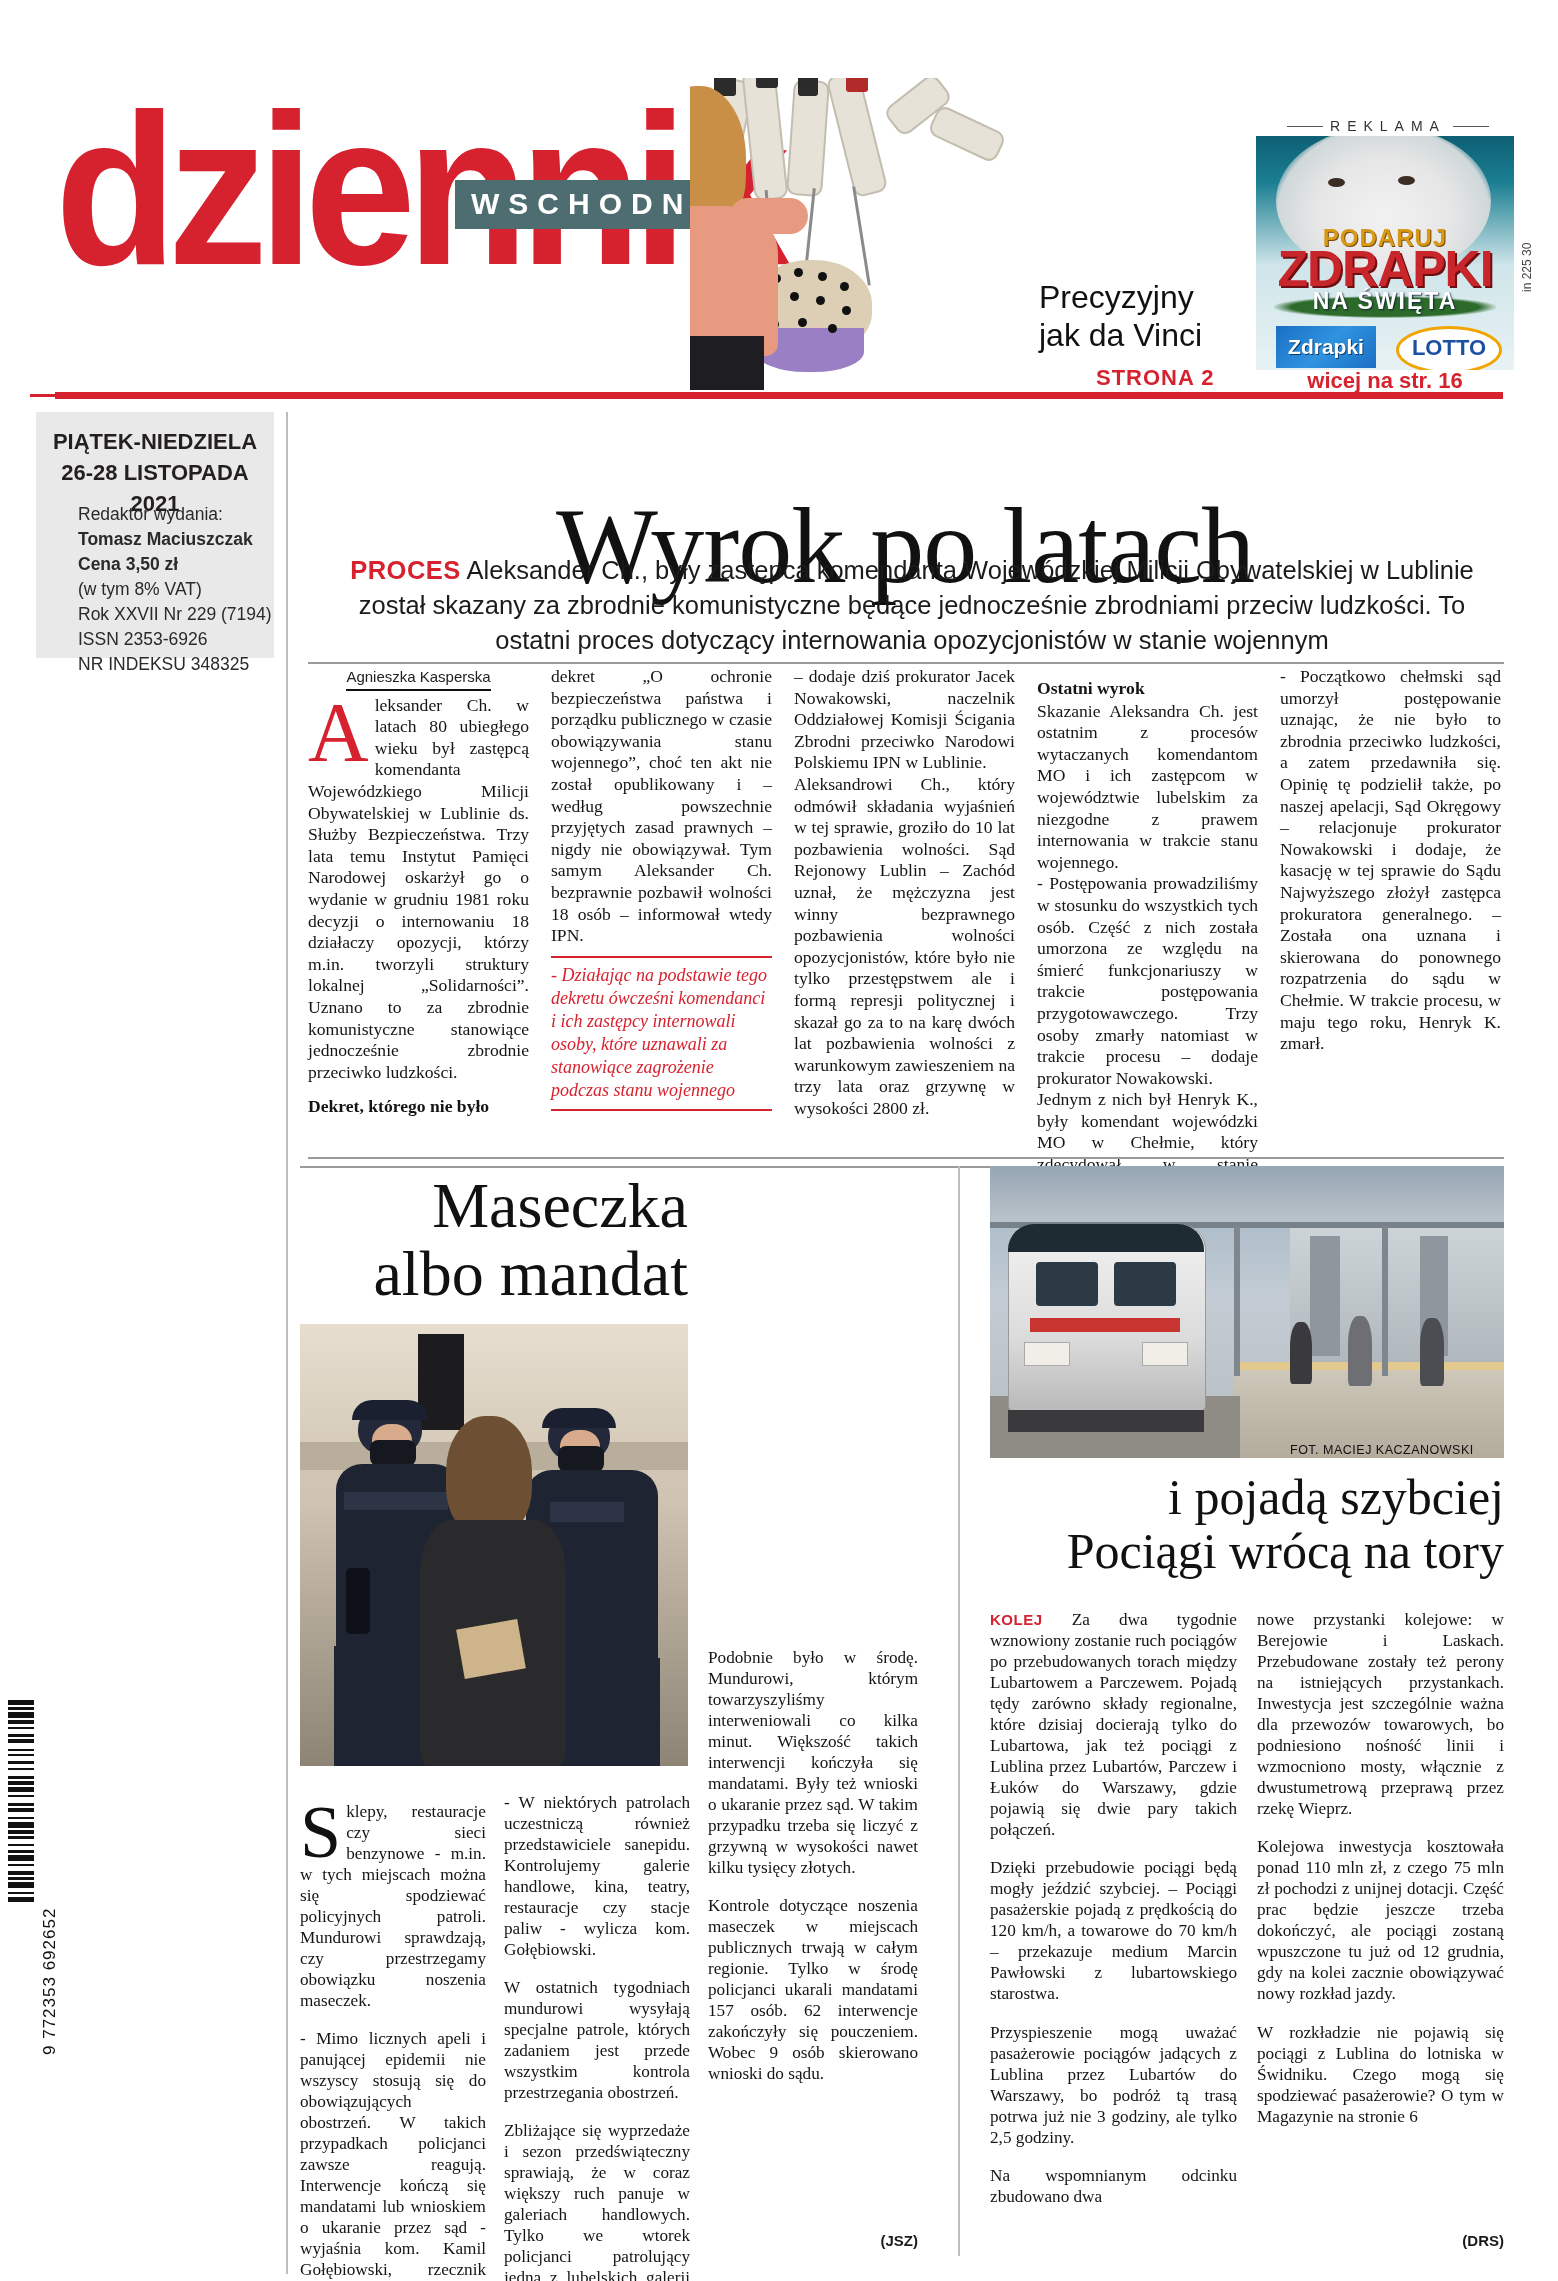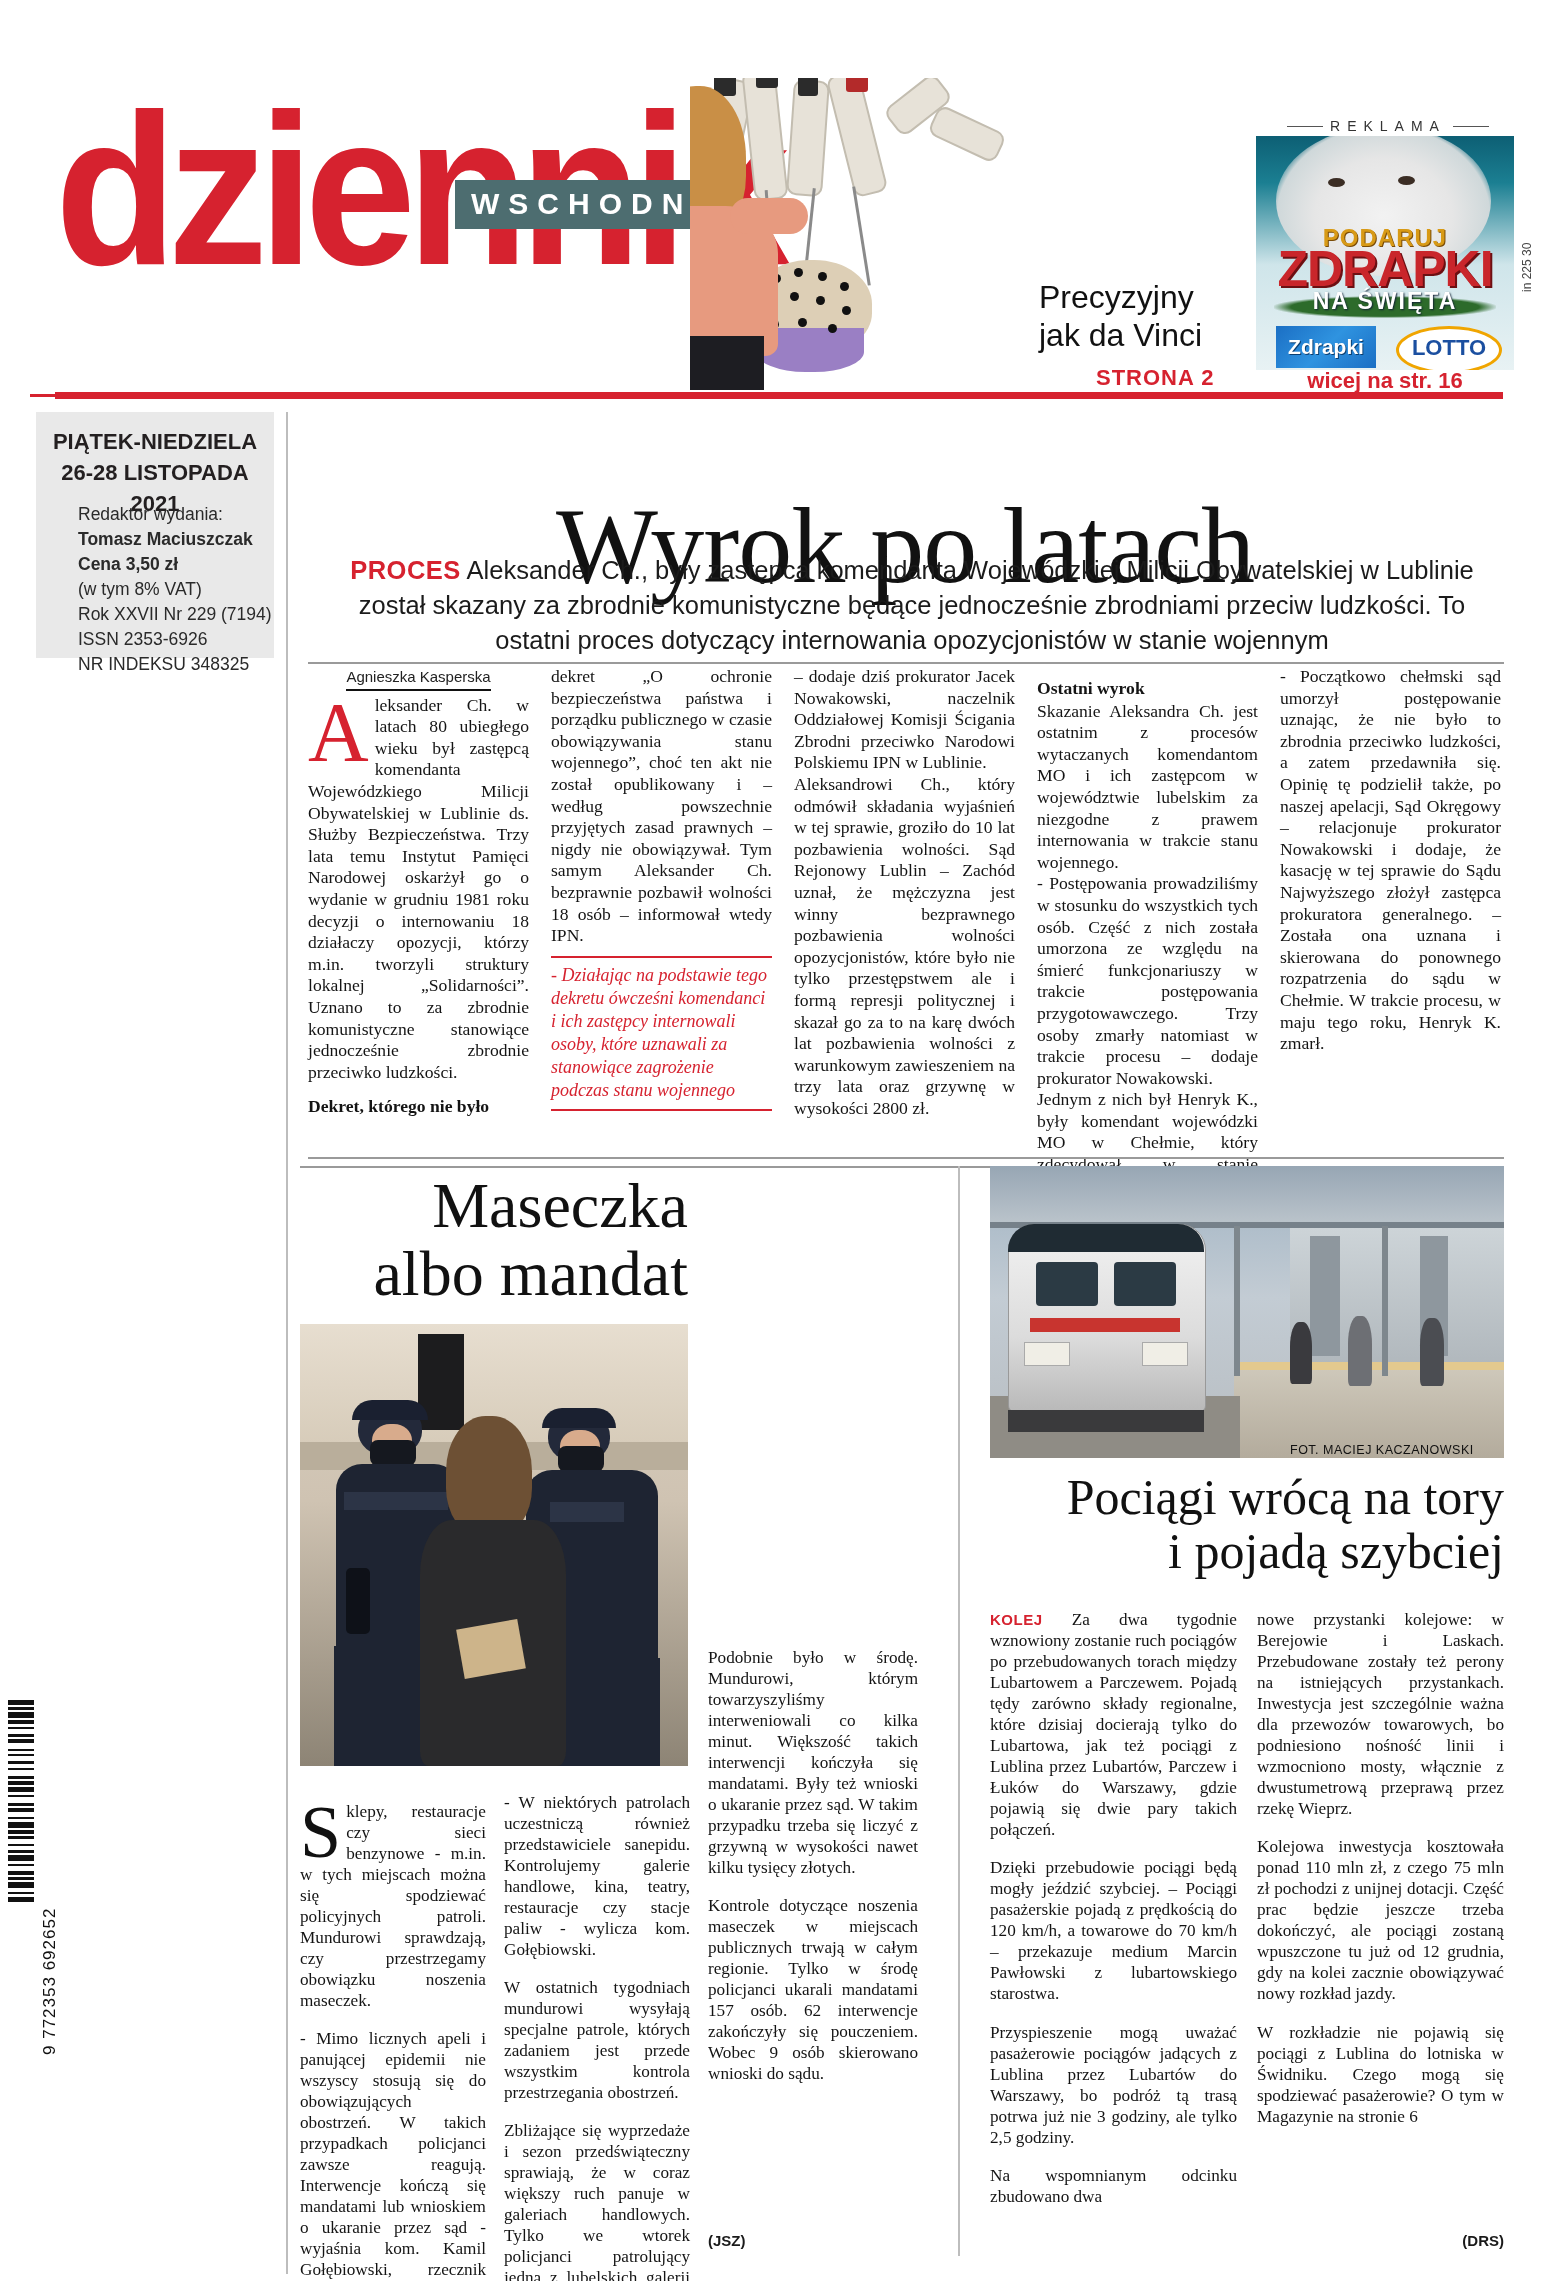--- a/index.html
+++ b/index.html
@@ -139,21 +139,21 @@
       display:flex;gap:18px;}
   .mas-col{width:186px;font-family:"Liberation Serif",serif;font-size:17.2px;
       line-height:21px;text-align:justify;color:#141414;}
   .mas-dropcap{float:left;font-family:"Liberation Serif",serif;font-size:74px;
       line-height:58px;color:#111;padding:2px 5px 0 0;}
 
   
   #maseczka-col3{position:absolute;left:708px;top:1630px;width:210px;
       font-family:"Liberation Serif",serif;font-size:17.2px;line-height:21px;
       text-align:justify;color:#141414;}
-  #jsz{position:absolute;left:708px;top:2232px;width:210px;
+  #jsz{position:absolute;left:708px;top:2232px;width:210px;text-align:right;
       font-weight:bold;font-size:15px;}
 
   
   #train-photo{position:absolute;left:990px;top:1166px;width:514px;height:292px;overflow:hidden;
       background:linear-gradient(180deg,#9fb2c2 0%,#c3ccd4 45%,#b7bcc0 100%);}
   .platform{position:absolute;background:#d7d2c6;}
   .rail{position:absolute;background:#5c5b58;}
   .train-body{position:absolute;background:linear-gradient(180deg,#f2f2f2 0%,#dcdcdc 60%,#b9b9b9 100%);
       border-radius:26px 26px 6px 6px;border:1px solid #999;}
   .train-window{position:absolute;background:#2b3a44;border-radius:4px;}
@@ -429,22 +429,22 @@
 
   <div class="person" style="left:300px;top:156px;width:22px;height:62px;"></div>
   <div class="person" style="left:358px;top:150px;width:24px;height:70px;background:#6d6f74;"></div>
   <div class="person" style="left:430px;top:152px;width:24px;height:68px;background:#4b4d52;"></div>
   <div class="abs" style="left:244px;top:60px;width:6px;height:150px;background:#7e878d;"></div>
   <div class="abs" style="left:392px;top:60px;width:6px;height:150px;background:#7e878d;"></div>
 </div>
 <div id="photo-credit-train">FOT. MACIEJ KACZANOWSKI</div>
 
 <div id="pociagi-head">
+  <div>i pojadą szybciej</div>
   <div>Pociągi wrócą na tory</div>
-  <div>i pojadą szybciej</div>
 </div>
 
 <div id="pociagi-body">
   <div class="poc-col">
     <p><span class="poc-kicker">KOLEJ</span> <span>Za dwa tygodnie wznowiony zostanie ruch pociągów po przebudowanych torach między Lubartowem a Parczewem. Pojadą tędy zarówno składy regionalne, które dzisiaj docierają tylko do Lubartowa, jak też pociągi z Lublina przez Lubartów, Parczew i Łuków do Warszawy, gdzie pojawią się dwie pary takich połączeń.</span></p>
     <p style="margin-top:8px;"><span>Dzięki przebudowie pociągi będą mogły jeździć szybciej. – Pociągi pasażerskie pojadą z prędkością do 120 km/h, a towarowe do 70 km/h – przekazuje medium Marcin Pawłowski z lubartowskiego starostwa.</span></p>
     <p style="margin-top:8px;"><span>Przyspieszenie mogą uważać pasażerowie pociągów jadących z Lublina przez Lubartów do Warszawy, bo podróż tą trasą potrwa już nie 3 godziny, ale tylko 2,5 godziny.</span></p>
     <p style="margin-top:8px;"><span>Na wspomnianym odcinku zbudowano dwa</span></p>
   </div>
   <div class="poc-col">

